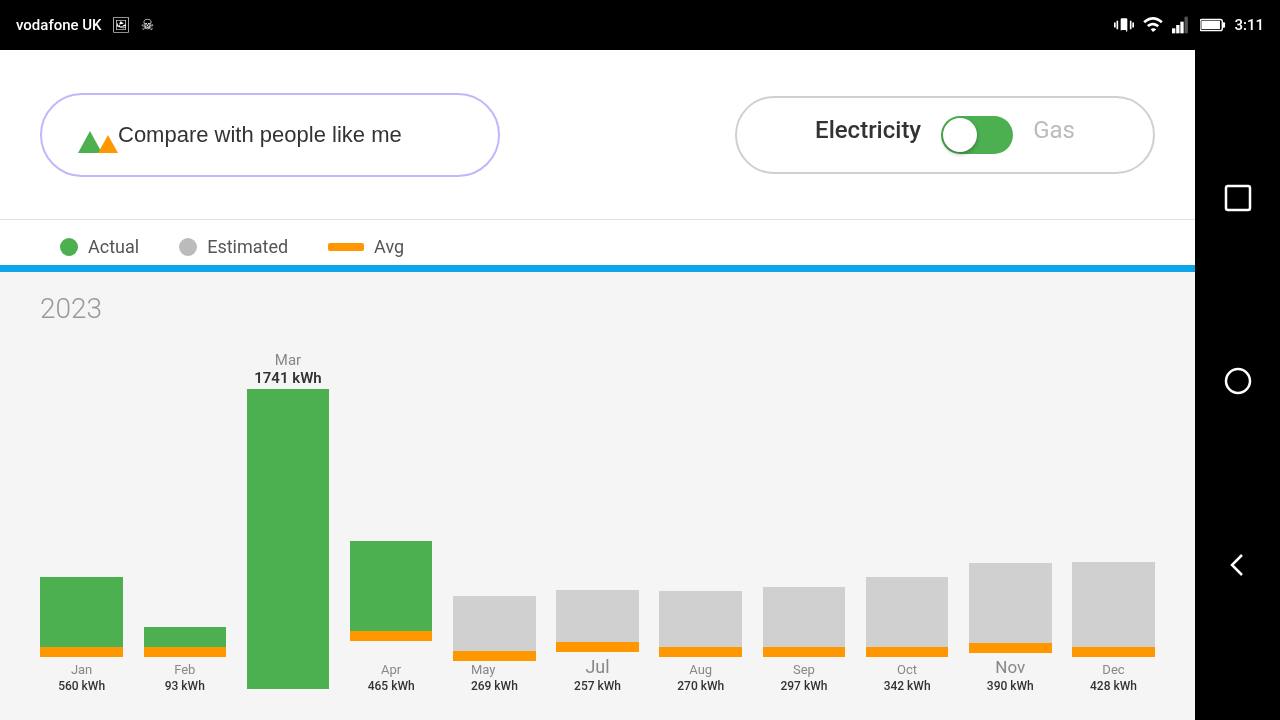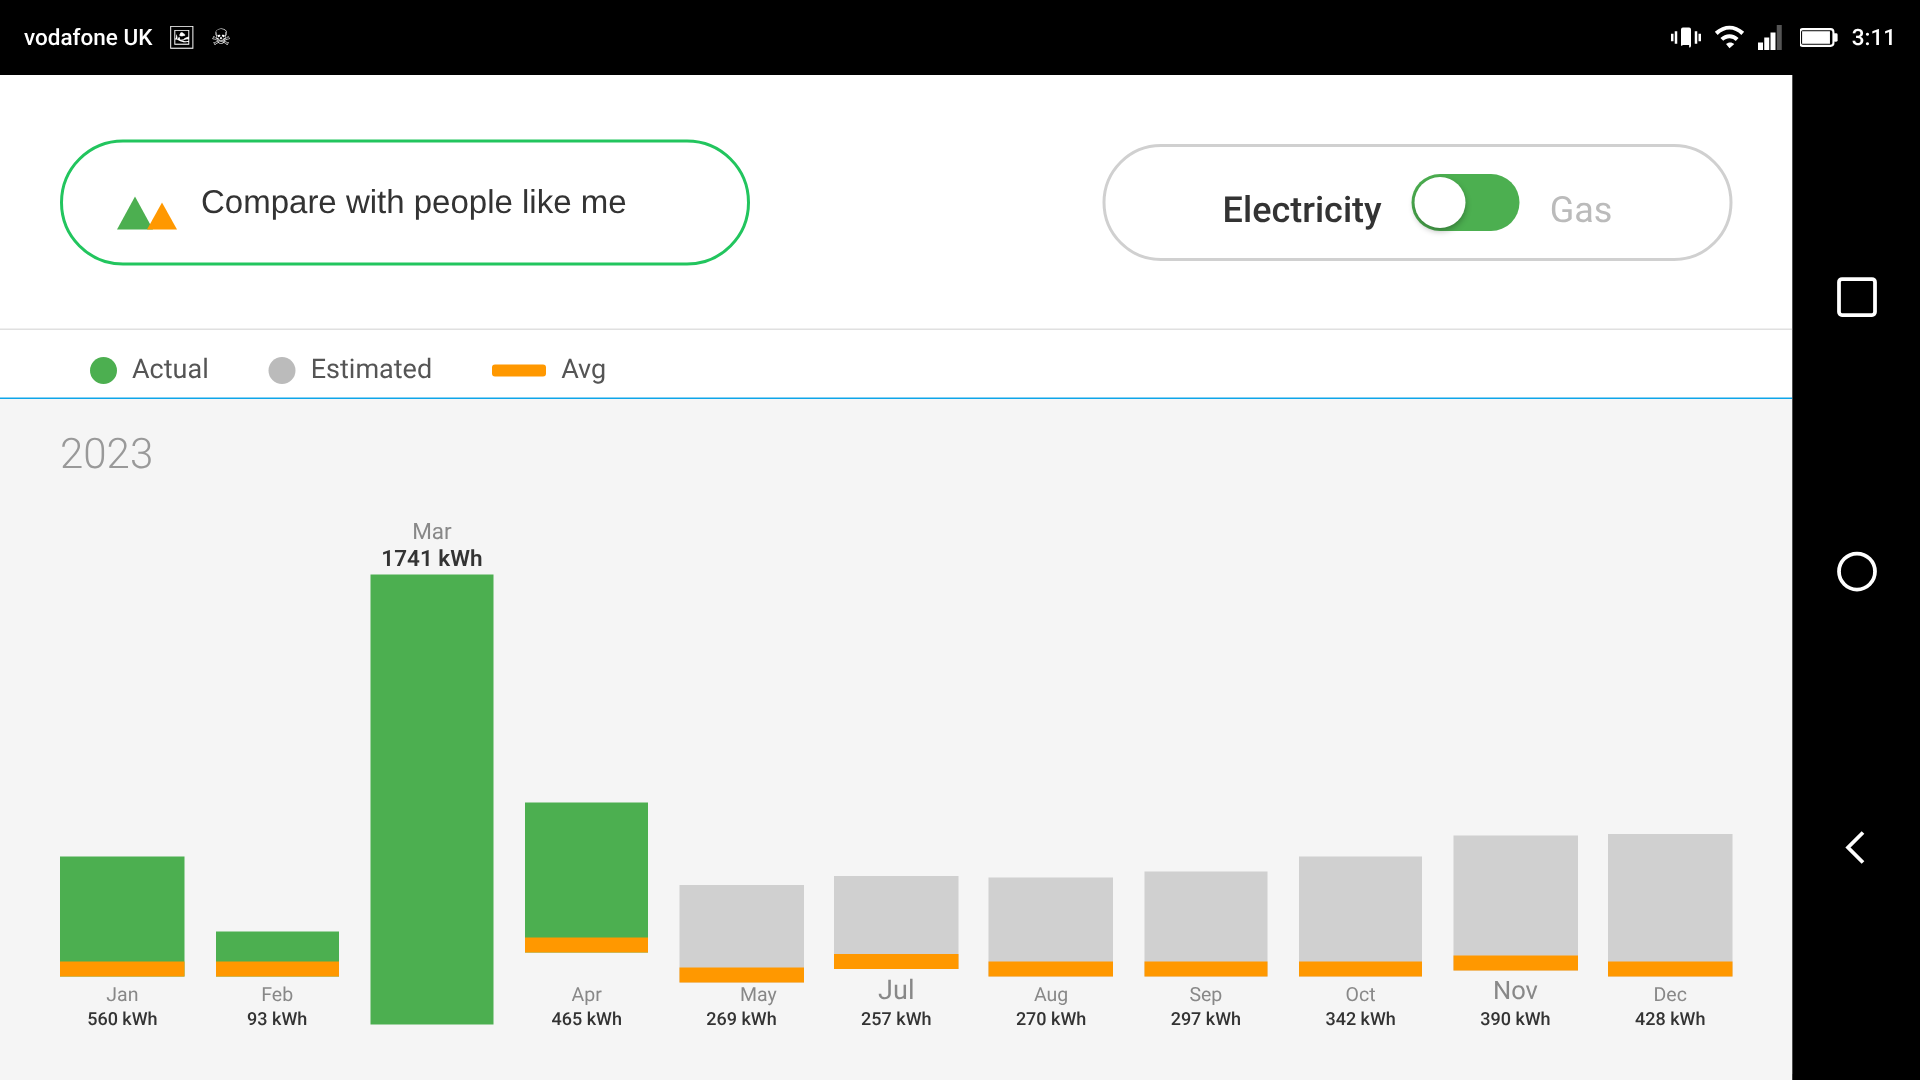--- a/index.html
+++ b/index.html
@@ -71,26 +71,25 @@
       display: flex;
       align-items: center;
       justify-content: space-between;
       padding: 0 40px;
       border-bottom: 1px solid #e0e0e0;
     }
 
     
     .compare-btn {
       background: #fff;
-      border: 2px solid #22c55e;
+      border: 2px solid #c4b5fd;
       border-radius: 50px;
       padding: 22px 36px;
       display: flex;
       align-items: center;
-      gap: 16px;
       font-size: 22px;
       color: #333;
       cursor: pointer;
       min-width: 460px;
     }
     .compare-icon {
       width: 40px;
       height: 36px;
       position: relative;
       display: flex;
@@ -117,21 +116,21 @@
       bottom: 0;
     }
 
     
     .toggle-container {
       background: #fff;
       border: 2px solid #d0d0d0;
       border-radius: 50px;
       padding: 18px 36px;
       display: flex;
-      align-items: flex-end;
+      align-items: flex-start;
       gap: 20px;
       font-size: 24px;
       min-width: 420px;
       justify-content: center;
     }
     .toggle-label-left {
       color: #333;
       font-weight: 500;
     }
     .toggle-label-right {
@@ -159,21 +158,21 @@
       
     }
 
     
     .legend {
       display: flex;
       align-items: center;
       gap: 40px;
       padding: 16px 0 8px 60px;
       background: #fff;
-      border-bottom: 1px solid #0ea5e9;
+      border-bottom: 7px solid #0ea5e9;
     }
     .legend-item {
       display: flex;
       align-items: center;
       gap: 10px;
       font-size: 18px;
       color: #555;
     }
     .legend-dot-green {
       width: 18px;
@@ -377,21 +376,21 @@
             </div>
             <div class="bar-label-top" style="margin-top: 20px; text-align: center;"><span style="color:#888;font-size:13px;">Apr</span><br><span style="color:#333;font-size:12px;font-weight:500;">465 kWh</span></div>
           </div>
           <div class="bar-group">
             <div class="bar-label-top"></div>
             <div class="bar-wrapper" style="position: relative;">
               <div class="bar-fill bar-estimated" style="height: 65px; width: 100%; position: relative;">
                 <div class="bar-avg-line"></div>
               </div>
             </div>
-            <div class="bar-label-top" style="margin-top: 0; text-align: right;"><span style="color:#888;font-size:13px;">May</span><br><span style="color:#333;font-size:12px;font-weight:500;">269 kWh</span></div>
+            <div class="bar-label-top" style="margin-top: 0; text-align: left;"><span style="color:#888;font-size:13px;">May</span><br><span style="color:#333;font-size:12px;font-weight:500;">269 kWh</span></div>
           </div>
           <div class="bar-group">
             <div class="bar-label-top"></div>
             <div class="bar-wrapper" style="position: relative;">
               <div class="bar-fill bar-estimated" style="height: 62px; width: 100%; position: relative;">
                 <div class="bar-avg-line"></div>
               </div>
             </div>
             <div class="bar-label-top" style="margin-top: 4px; text-align: center;"><span style="color:#888;font-size:18px;">Jul</span><br><span style="color:#333;font-size:12px;font-weight:500;">257 kWh</span></div>
           </div>

